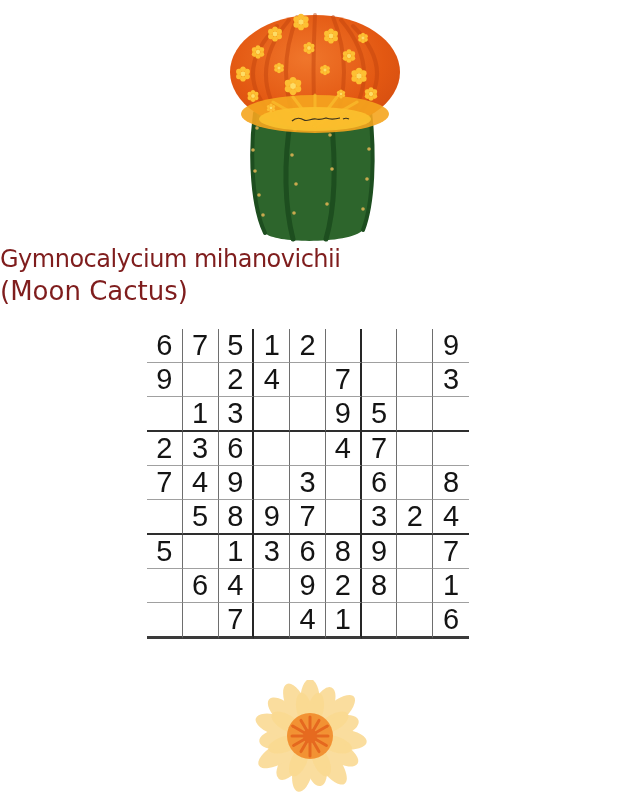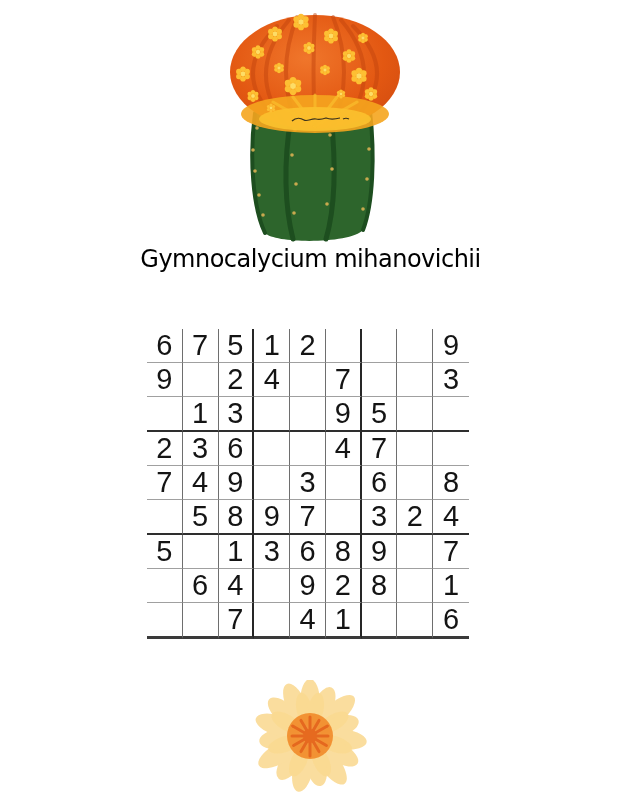--- a/index.html
+++ b/index.html
@@ -6,21 +6,21 @@
   .page{
     position:relative;
     width:621px;height:803px;
     background:#ffffff;
     font-family:"Liberation Sans",sans-serif;
     overflow:hidden;
   }
   .cactus-wrap{position:absolute;left:213px;top:8px;width:200px;height:235px;}
   .title-block{
     position:absolute;left:0;top:246px;width:621px;
-    text-align:center;color:#000000;
+    text-align:left;color:#7f1d1d;
     font-family:"DejaVu Sans",sans-serif;
     line-height:1.15;
   }
   .title-line1{font-size:24px;letter-spacing:-0.5px;}
   .title-line2{font-size:26px;letter-spacing:0px;margin-top:3px;}
   .sudoku{
     position:absolute;left:147px;top:329px;width:322px;height:306px;
     display:grid;
     grid-template-columns:repeat(9,1fr);
     grid-template-rows:repeat(9,1fr);
@@ -138,20 +138,21 @@
           <use href="#bloom" transform="translate(150 30) scale(0.7)"></use>
         </g>
 
         <path d="M79 113 c4 -4 9 -3 12 -1 c3 2 8 -2 12 -1 c4 1 7 0 10 -1 c5 2 10 1 14 0 m3 1 c2 -1 4 -1 6 0" stroke="#1b1b1b" stroke-width="1.2" fill="none" opacity="0.85"></path>
       </g>
     </svg>
   </div>
 
   <div class="title-block">
     <div class="title-line1">Gymnocalycium mihanovichii</div>
+    <div class="title-line2">(Moon Cactus)</div>
   </div>
 
   <div class="sudoku">
       <div class="cell">6</div>
       <div class="cell">7</div>
       <div class="cell vthick">5</div>
       <div class="cell">1</div>
       <div class="cell">2</div>
       <div class="cell vthick"></div>
       <div class="cell"></div>

